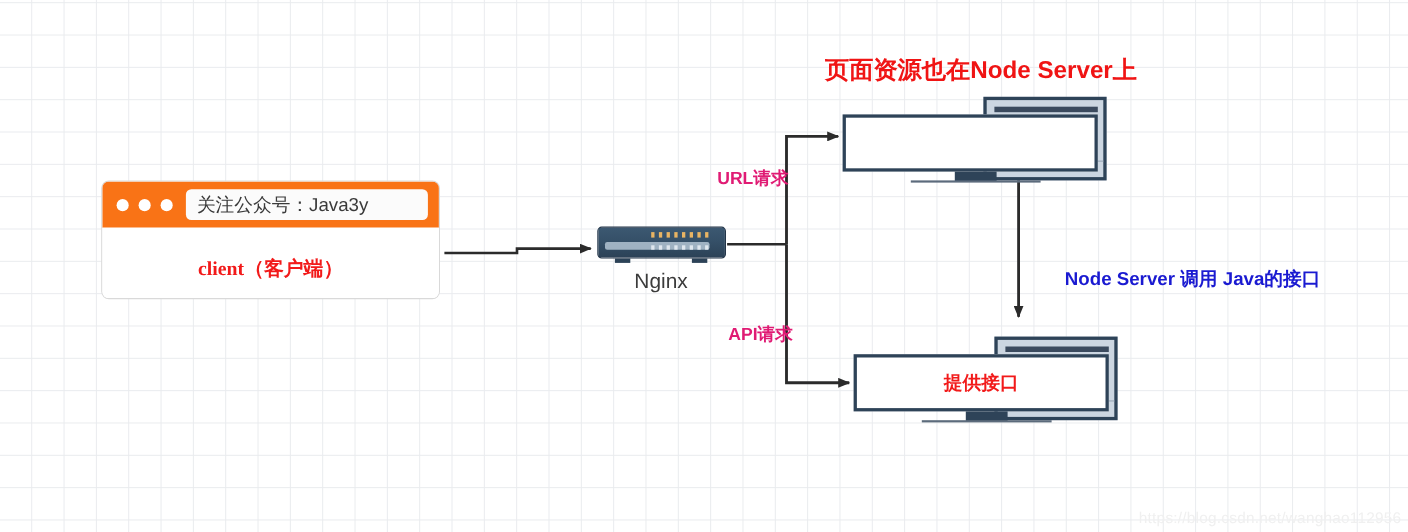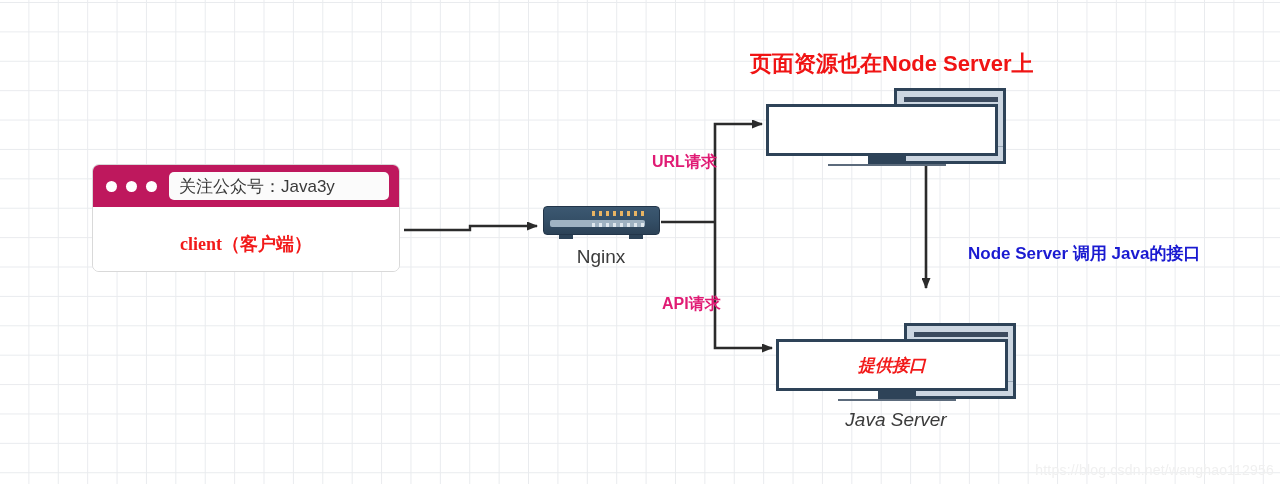--- a/index.html
+++ b/index.html
@@ -38,21 +38,21 @@
     width: 308px;
     height: 108px;
     border-radius: 7px;
     background: #ffffff;
     border: 1px solid #d9d9d9;
     box-sizing: border-box;
     overflow: hidden;
   }
   .browser-bar {
     height: 42px;
-    background: #be185d;
+    background: #f97316;
     display: flex;
     align-items: center;
     padding-left: 13px;
     box-sizing: border-box;
   }
   .dots {
     display: flex;
     gap: 9px;
     align-items: center;
     margin-right: 12px;
@@ -351,33 +351,32 @@
       <span class="tower-line"></span>
       <span class="tower-led"></span>
     </div>
     <div class="server-screen">
       <span class="server-inner-label"></span>
     </div>
     <span class="server-standblock"></span>
     <span class="server-standbase"></span>
   </div>
 
-  <div class="server" style="left:776px; top:323px; width:240px; height:110px;font-style:italic;">
+  <div class="server" style="left:776px; top:306px; width:240px; height:110px;">
     <div class="server-tower">
       <span class="tower-bar b1"></span>
       <span class="tower-bar b2"></span>
       <span class="tower-line"></span>
       <span class="tower-led"></span>
     </div>
     <div class="server-screen">
       <span class="server-inner-label">提供接口</span>
     </div>
     <span class="server-standblock"></span>
     <span class="server-standbase"></span>
-    <div class="server-caption">Java Server</div>
   </div>
 
   <div class="annot annot-red" style="left:750px; top:49px;">页面资源也在Node Server上</div>
 
   <div class="annot annot-pink" style="left:652px; top:152px;">URL请求</div>
 
   <div class="annot annot-pink" style="left:662px; top:294px;">API请求</div>
 
   <div class="annot annot-blue" style="left:968px; top:242px;">Node Server 调用 Java的接口</div>
 

